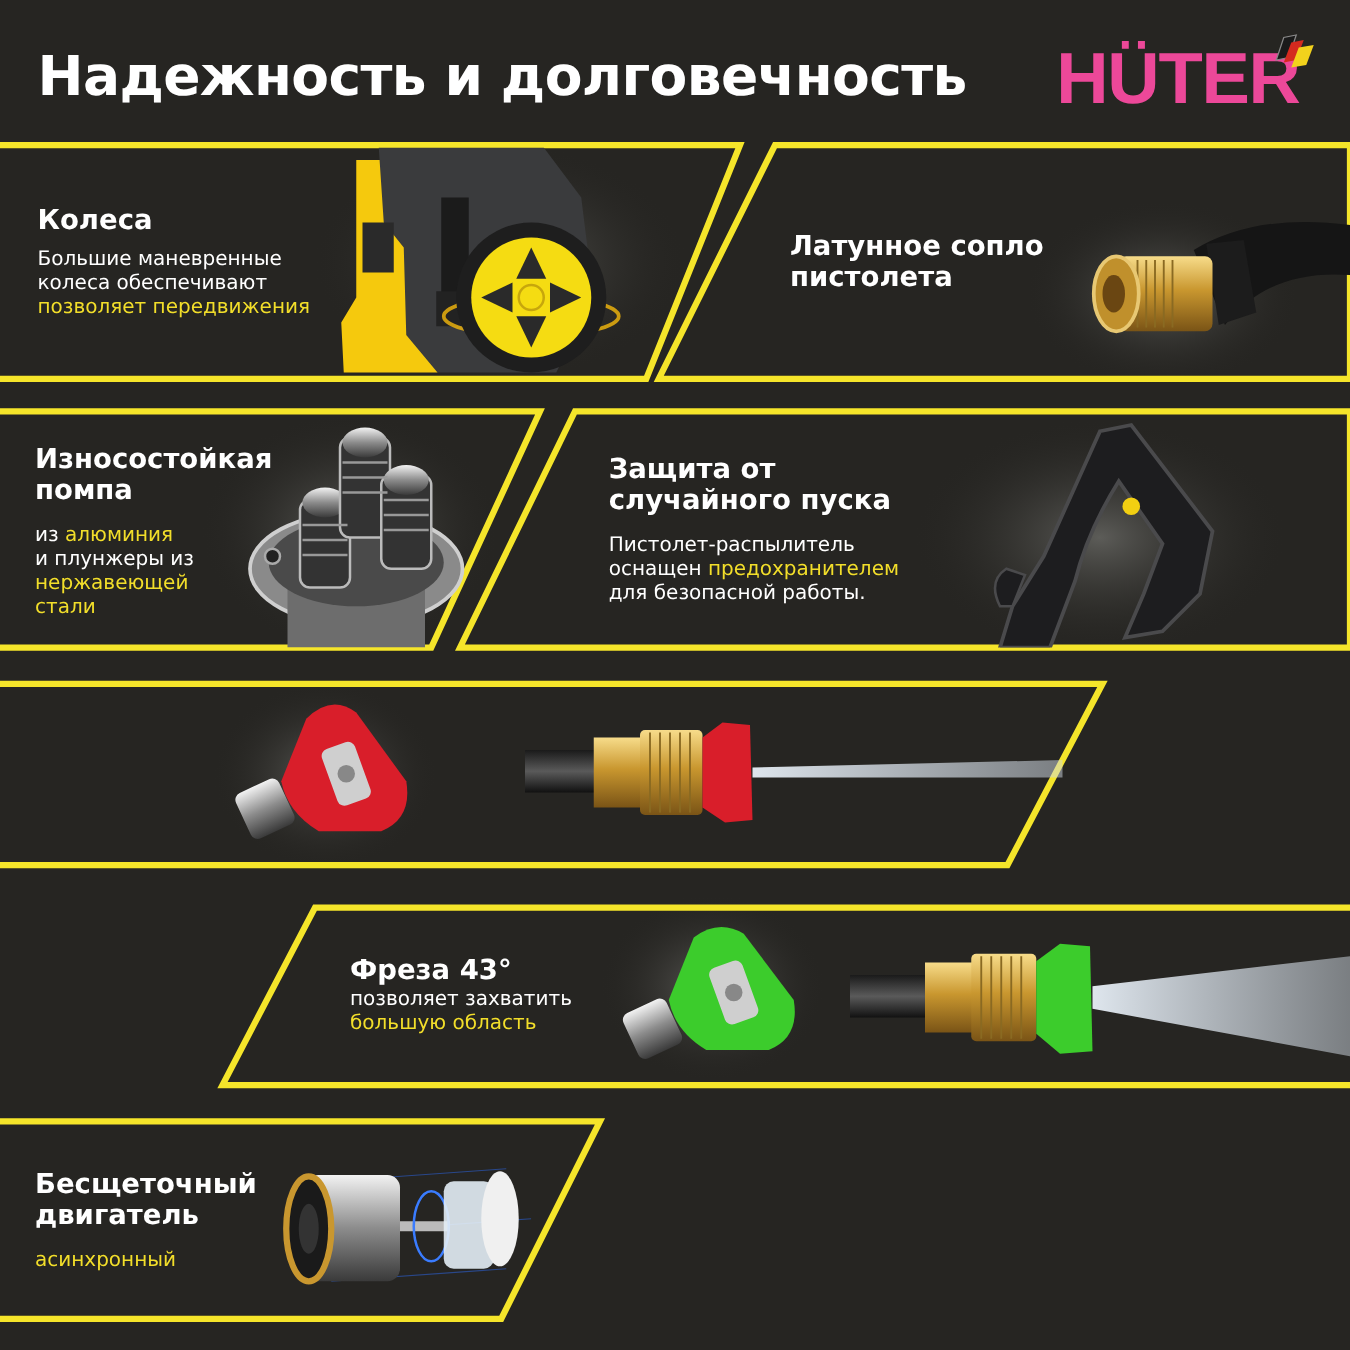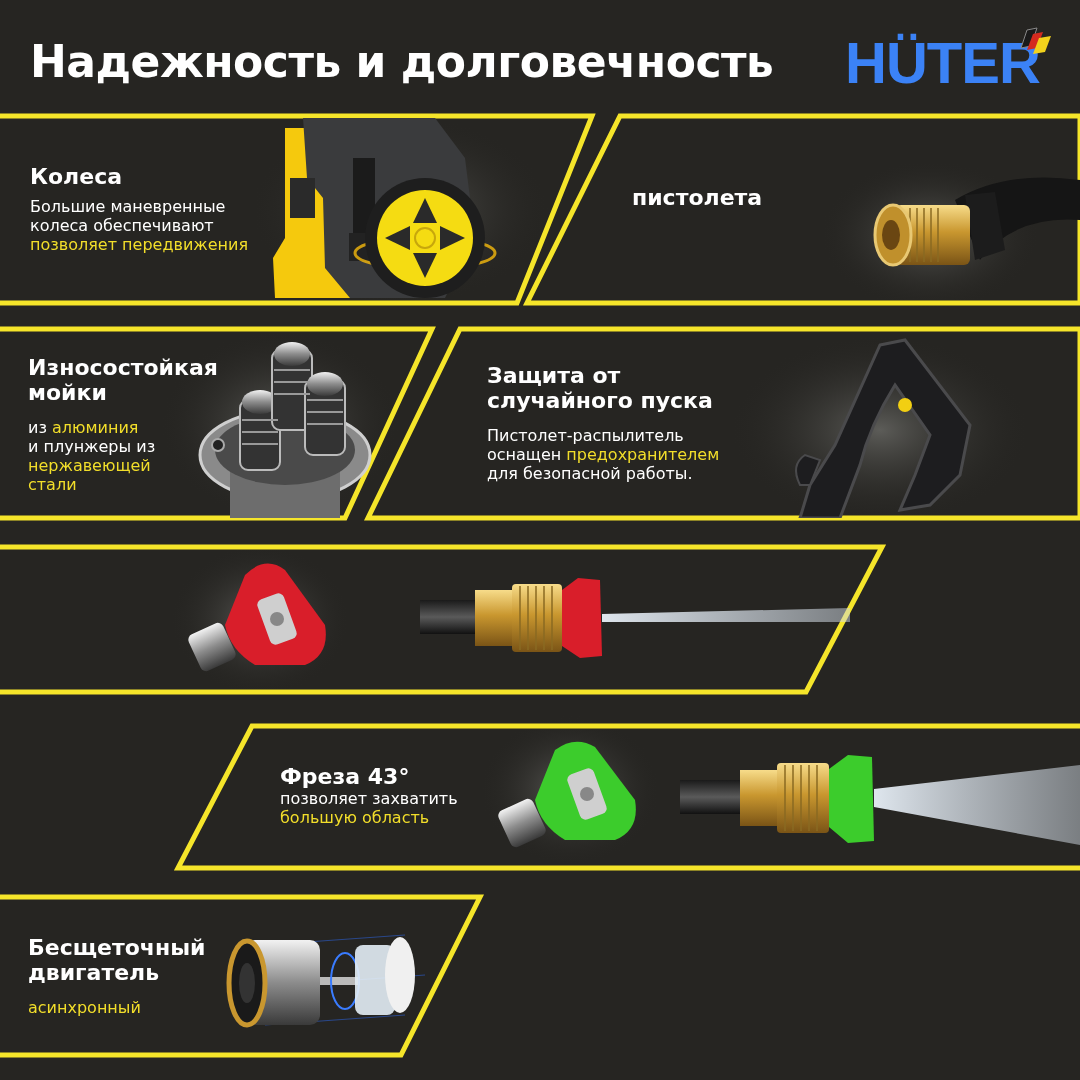--- a/index.html
+++ b/index.html
@@ -3,21 +3,21 @@
 <meta charset="utf-8">
 <style>
   * { box-sizing: border-box; margin: 0; padding: 0; }
   html, body { width: 1080px; height: 1080px; background: #262522; overflow: hidden; }
   body { position: relative; font-family: "DejaVu Sans", sans-serif; color: #ffffff; }
   .stage { position: absolute; left: 0; top: 0; width: 1080px; height: 1080px; background: #262522; }
   .frames { position: absolute; left: 0; top: 0; width: 1080px; height: 1080px; }
   .abs { position: absolute; }
   .page-title { left: 30px; top: 36px; font-size: 44px; font-weight: bold; letter-spacing: -0.5px; color: #ffffff; white-space: nowrap; }
   .logo { left: 845px; top: 30px; width: 205px; height: 62px; }
-  .logo-text { position: absolute; left: 0; top: 4px; font-family: "Liberation Sans", sans-serif; font-weight: bold; font-size: 58px; letter-spacing: -1px; color: #3b82f6; line-height: 58px; }
+  .logo-text { position: absolute; left: 0; top: 4px; font-family: "Liberation Sans", sans-serif; font-weight: bold; font-size: 58px; letter-spacing: -1px; color: #ec4899; line-height: 58px; }
   .h { font-weight: bold; color: #ffffff; line-height: 1.15; }
   .h1 { font-size: 22px; }
   .h2 { font-size: 22px; }
   .desc { font-size: 16px; line-height: 19px; color: #ffffff; }
   .hl { color: #f2de2a; }
   .art { position: absolute; }
 </style>
 </head>
 <body>
 
@@ -101,40 +101,41 @@
     <g fill="#2a2a2a">
       <path d="M160 80 L172 105 L148 105 Z"></path>
       <path d="M200 120 L175 132 L175 108 Z"></path>
       <path d="M160 160 L148 135 L172 135 Z"></path>
       <path d="M120 120 L145 108 L145 132 Z"></path>
     </g>
     <circle cx="160" cy="120" r="10" fill="#f5dc12" stroke="#c7a70c" stroke-width="2"></circle>
   </svg>
 
   <div class="abs" style="left:632px;top:185px;">
+    <div class="h h2">Латунное сопло</div>
     <div class="h h2">пистолета</div>
   </div>
   <svg class="art" style="left:855px;top:150px;width:225px;height:150px" viewBox="0 0 225 150">
     <path d="M100 50 Q150 20 225 30 L225 70 Q160 65 125 110 Z" fill="#151515"></path>
     <path d="M110 45 L140 42 L150 100 L120 110 Z" fill="#1c1c1c"></path>
     <rect x="40" y="55" width="75" height="60" rx="6" fill="url(#brass)"></rect>
     <g stroke="#8a6a22" stroke-width="1.5">
       <line x1="55" y1="58" x2="55" y2="112"></line>
         <line x1="62" y1="58" x2="62" y2="112"></line>
       <line x1="69" y1="58" x2="69" y2="112"></line>
         <line x1="76" y1="58" x2="76" y2="112"></line>
       <line x1="83" y1="58" x2="83" y2="112"></line>
     </g>
     <ellipse cx="38" cy="85" rx="18" ry="30" fill="#c0902c" stroke="#e8c873" stroke-width="3"></ellipse>
     <ellipse cx="36" cy="85" rx="9" ry="15" fill="#6a4612"></ellipse>
   </svg>
 
   <div class="abs" style="left:28px;top:355px;">
     <div class="h h1">Износостойкая</div>
-    <div class="h h1">мойки</div>
+    <div class="h h1">помпа</div>
     <div class="desc" style="margin-top:12px"><span>из </span><span class="hl">алюминия</span></div>
     <div class="desc">и плунжеры из</div>
     <div class="desc hl">нержавеющей</div>
     <div class="desc hl">стали</div>
   </div>
   <svg class="art" style="left:190px;top:340px;width:190px;height:178px" viewBox="0 0 190 178">
     <ellipse cx="95" cy="115" rx="85" ry="45" fill="#8a8a8a" stroke="#cfcfcf" stroke-width="3"></ellipse>
     <rect x="40" y="130" width="110" height="48" fill="#6d6d6d"></rect>
     <ellipse cx="95" cy="110" rx="70" ry="35" fill="#4a4a4a"></ellipse>
     <g>

